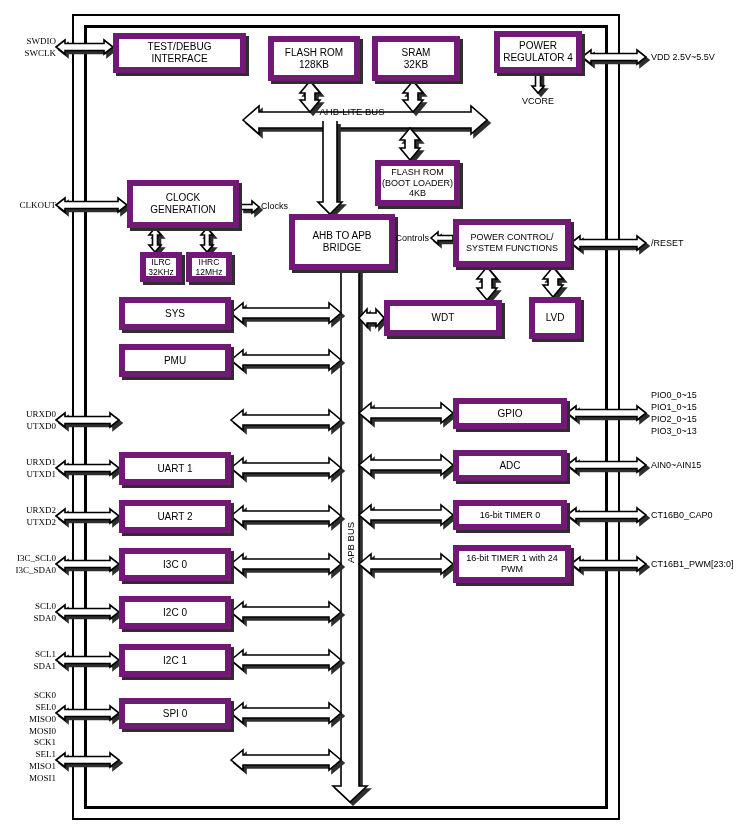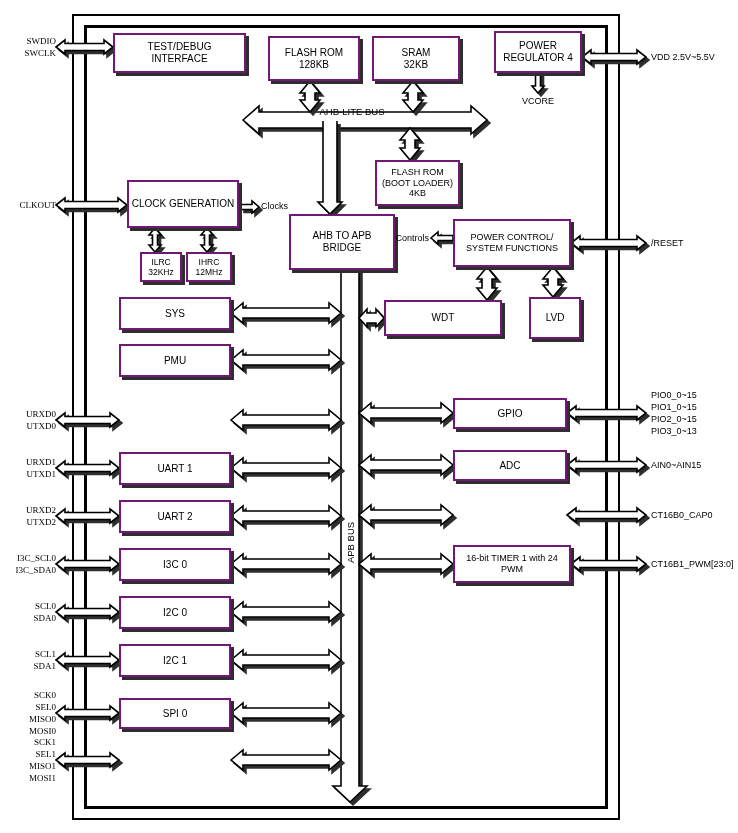--- a/index.html
+++ b/index.html
@@ -3,21 +3,21 @@
 <meta charset="utf-8">
 <style>
   html,body{margin:0;padding:0;background:#fff;}
   .canvas{position:relative;width:738px;height:833px;background:#fff;overflow:hidden;
           font-family:"Liberation Sans",sans-serif;color:#000;}
   .frame{position:absolute;box-sizing:border-box;border:2px solid #000;background:transparent;z-index:1;}
   .frame-outer{left:72px;top:14px;width:548px;height:806px;}
   .frame-inner{left:84px;top:25px;width:524px;height:784px;border-width:3px;}
   svg.wires{position:absolute;left:0;top:0;z-index:2;}
   svg.wires path{fill:#fff;stroke:#000;stroke-width:1.6;filter:drop-shadow(3px 3px 0 #2e2e2e);}
-  .blk{position:absolute;box-sizing:border-box;border:2px solid #701a75;background:#fff;
+  .blk{position:absolute;box-sizing:border-box;border:6px solid #701a75;background:#fff;
        box-shadow:3px 3px 0 #2e2e2e;display:flex;align-items:center;justify-content:center;
        text-align:center;white-space:pre-line;font-size:10px;line-height:1.18;z-index:3;padding:1px;}
   .blk-sm{font-size:8.5px;}
   .blk-xs{font-size:9px;}
   .lbl{position:absolute;font-size:9px;line-height:11px;white-space:pre-line;z-index:4;}
   .pin-l{left:4px;width:52px;text-align:right;line-height:12px;font-family:Liberation Serif, serif;}
   .pin-r{left:651px;width:90px;text-align:left;line-height:12px;}
   .bus-lbl{font-size:9.5px;text-align:center;}
   .apb-lbl{left:350px;top:537px;width:60px;margin-left:-30px;text-align:center;
            transform:rotate(-90deg);transform-origin:center;}
@@ -102,20 +102,21 @@
   <div class="blk" style="left:119px;top:297px;width:112px;height:33px">SYS</div>
   <div class="blk" style="left:119px;top:344px;width:112px;height:33px">PMU</div>
   <div class="blk" style="left:119px;top:452px;width:112px;height:33px">UART 1</div>
   <div class="blk" style="left:119px;top:500px;width:112px;height:33px">UART 2</div>
   <div class="blk" style="left:119px;top:548px;width:112px;height:33px">I3C 0</div>
   <div class="blk" style="left:119px;top:596px;width:112px;height:33px">I2C 0</div>
   <div class="blk" style="left:119px;top:644px;width:112px;height:33px">I2C 1</div>
   <div class="blk" style="left:119px;top:698px;width:112px;height:31px">SPI 0</div>
   <div class="blk" style="left:453px;top:398px;width:114px;height:31px">GPIO</div>
   <div class="blk" style="left:453px;top:450px;width:114px;height:31px">ADC</div>
+  <div class="blk blk-xs" style="left:453px;top:500px;width:114px;height:30px">16-bit TIMER 0</div>
   <div class="blk blk-xs" style="left:453px;top:545px;width:118px;height:38px">16-bit TIMER 1 with 24
 PWM</div>
 
   <div class="lbl bus-lbl" style="left:297px;top:106px;width:110px">AHB-LITE BUS</div>
   <div class="lbl bus-lbl apb-lbl">APB BUS</div>
   <div class="lbl" style="left:261px;top:201px">Clocks</div>
   <div class="lbl" style="left:390px;top:233px;width:39px;text-align:right">Controls</div>
   <div class="lbl" style="left:514px;top:96px;width:48px;text-align:center">VCORE</div>
 
   <div class="lbl pin-l" style="top:35px">SWDIO

